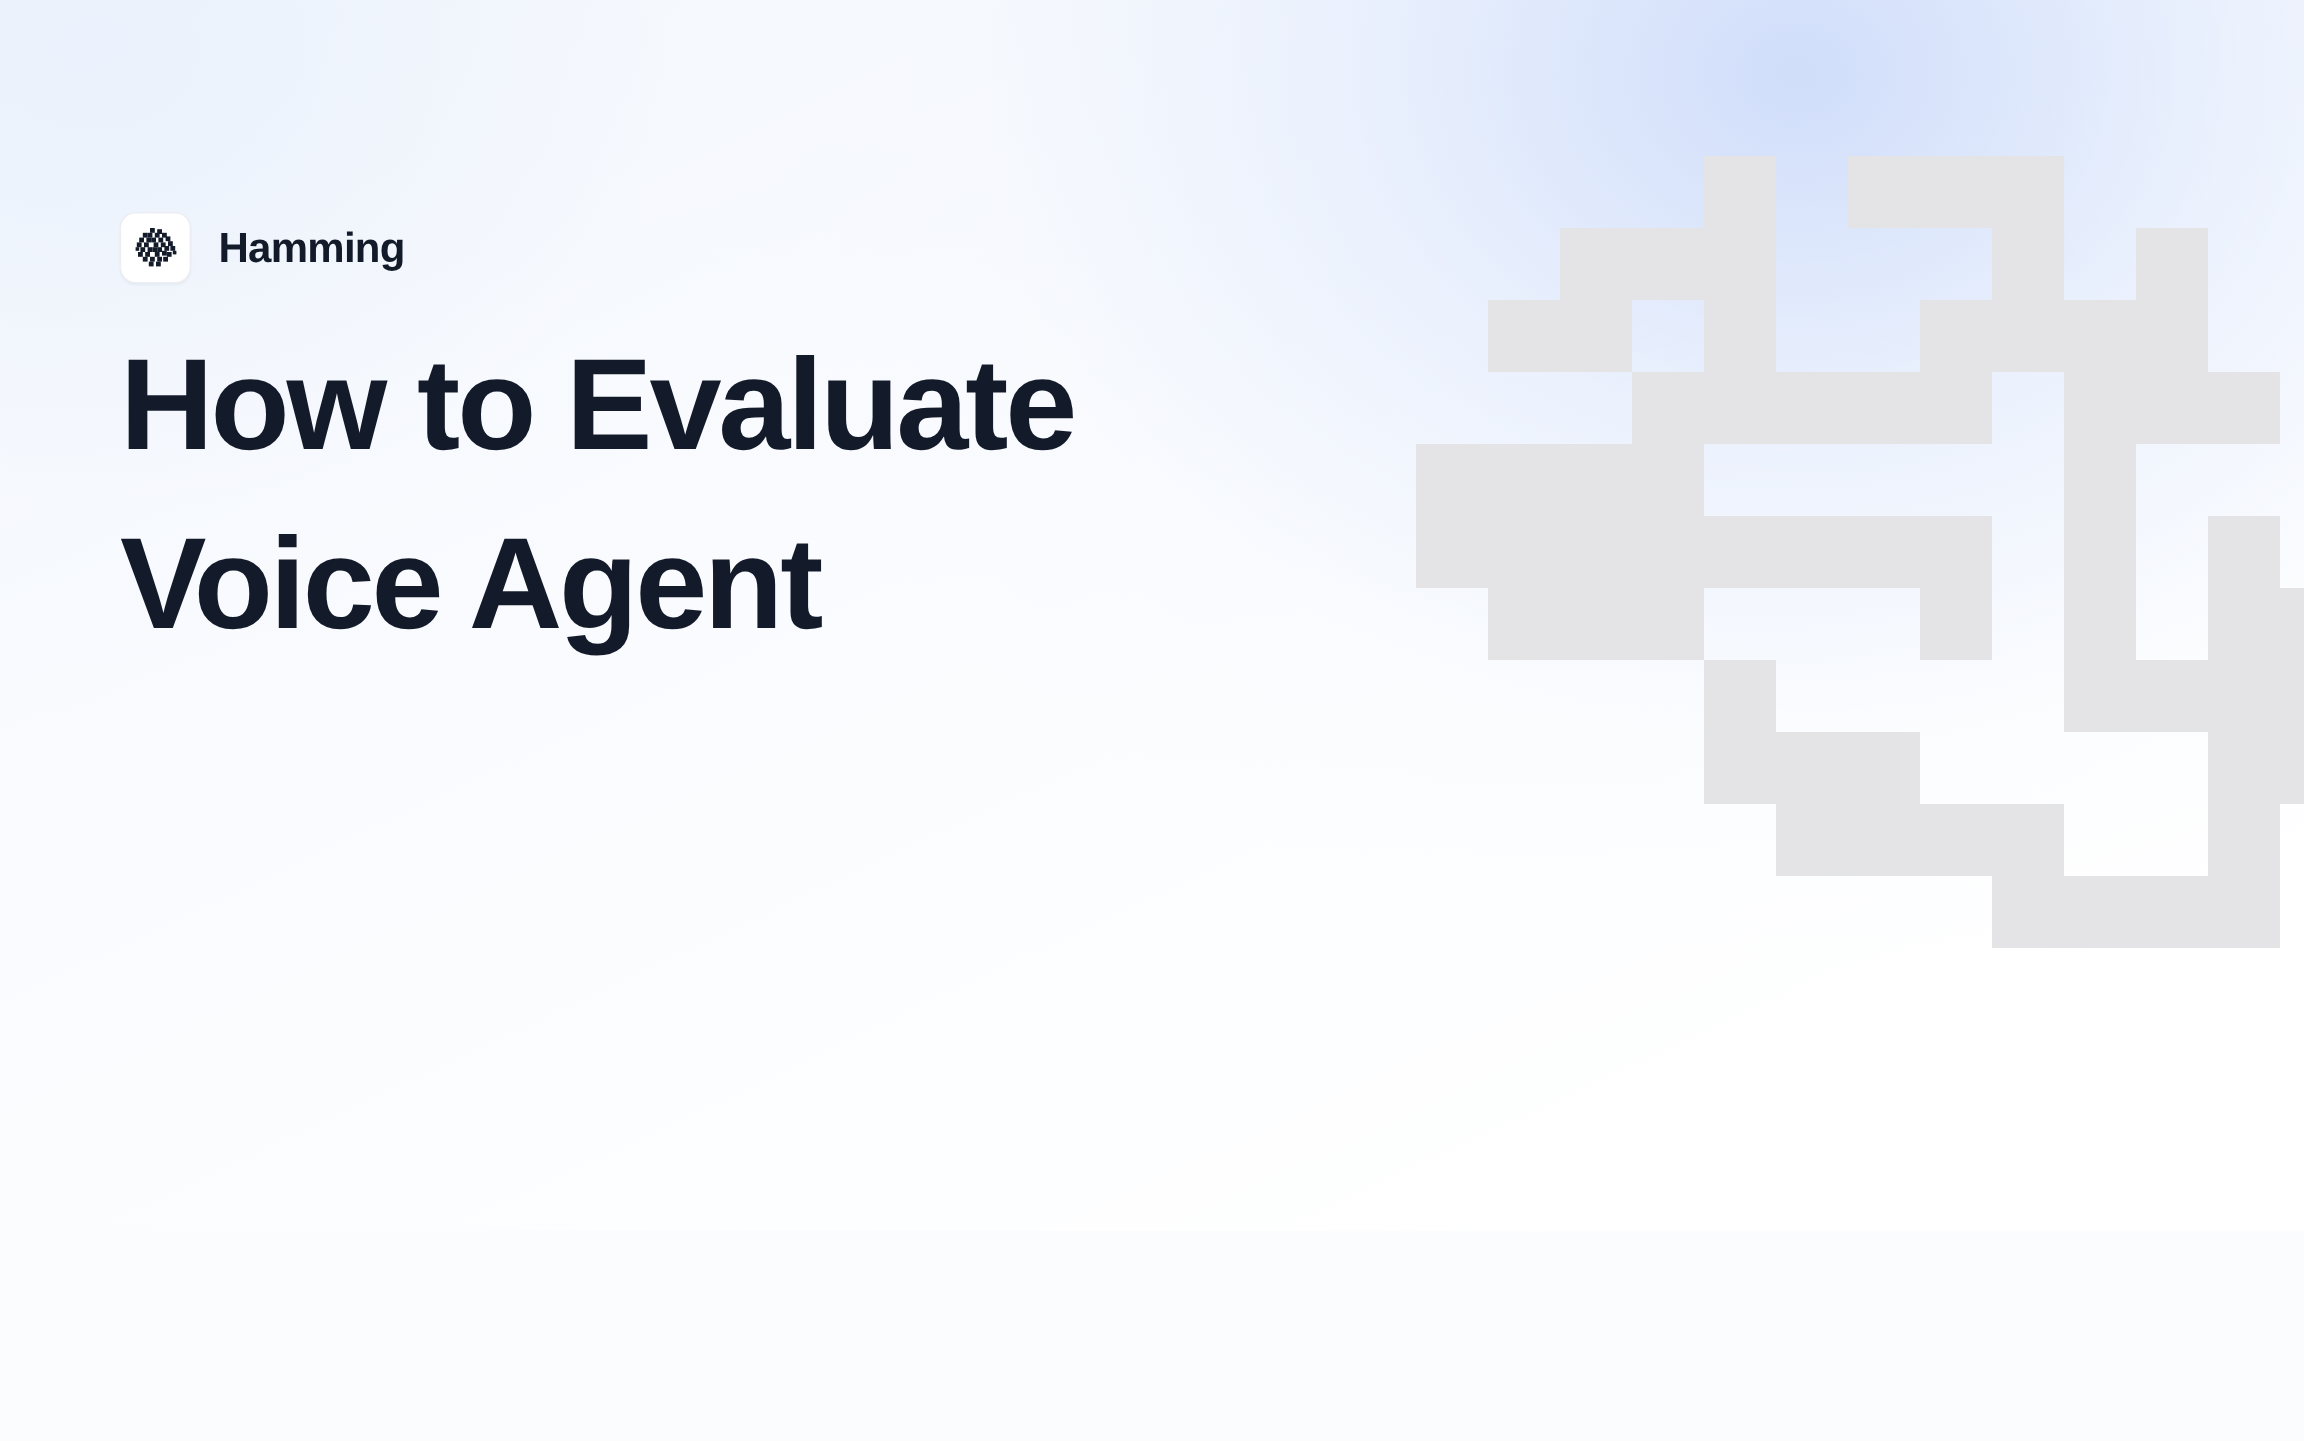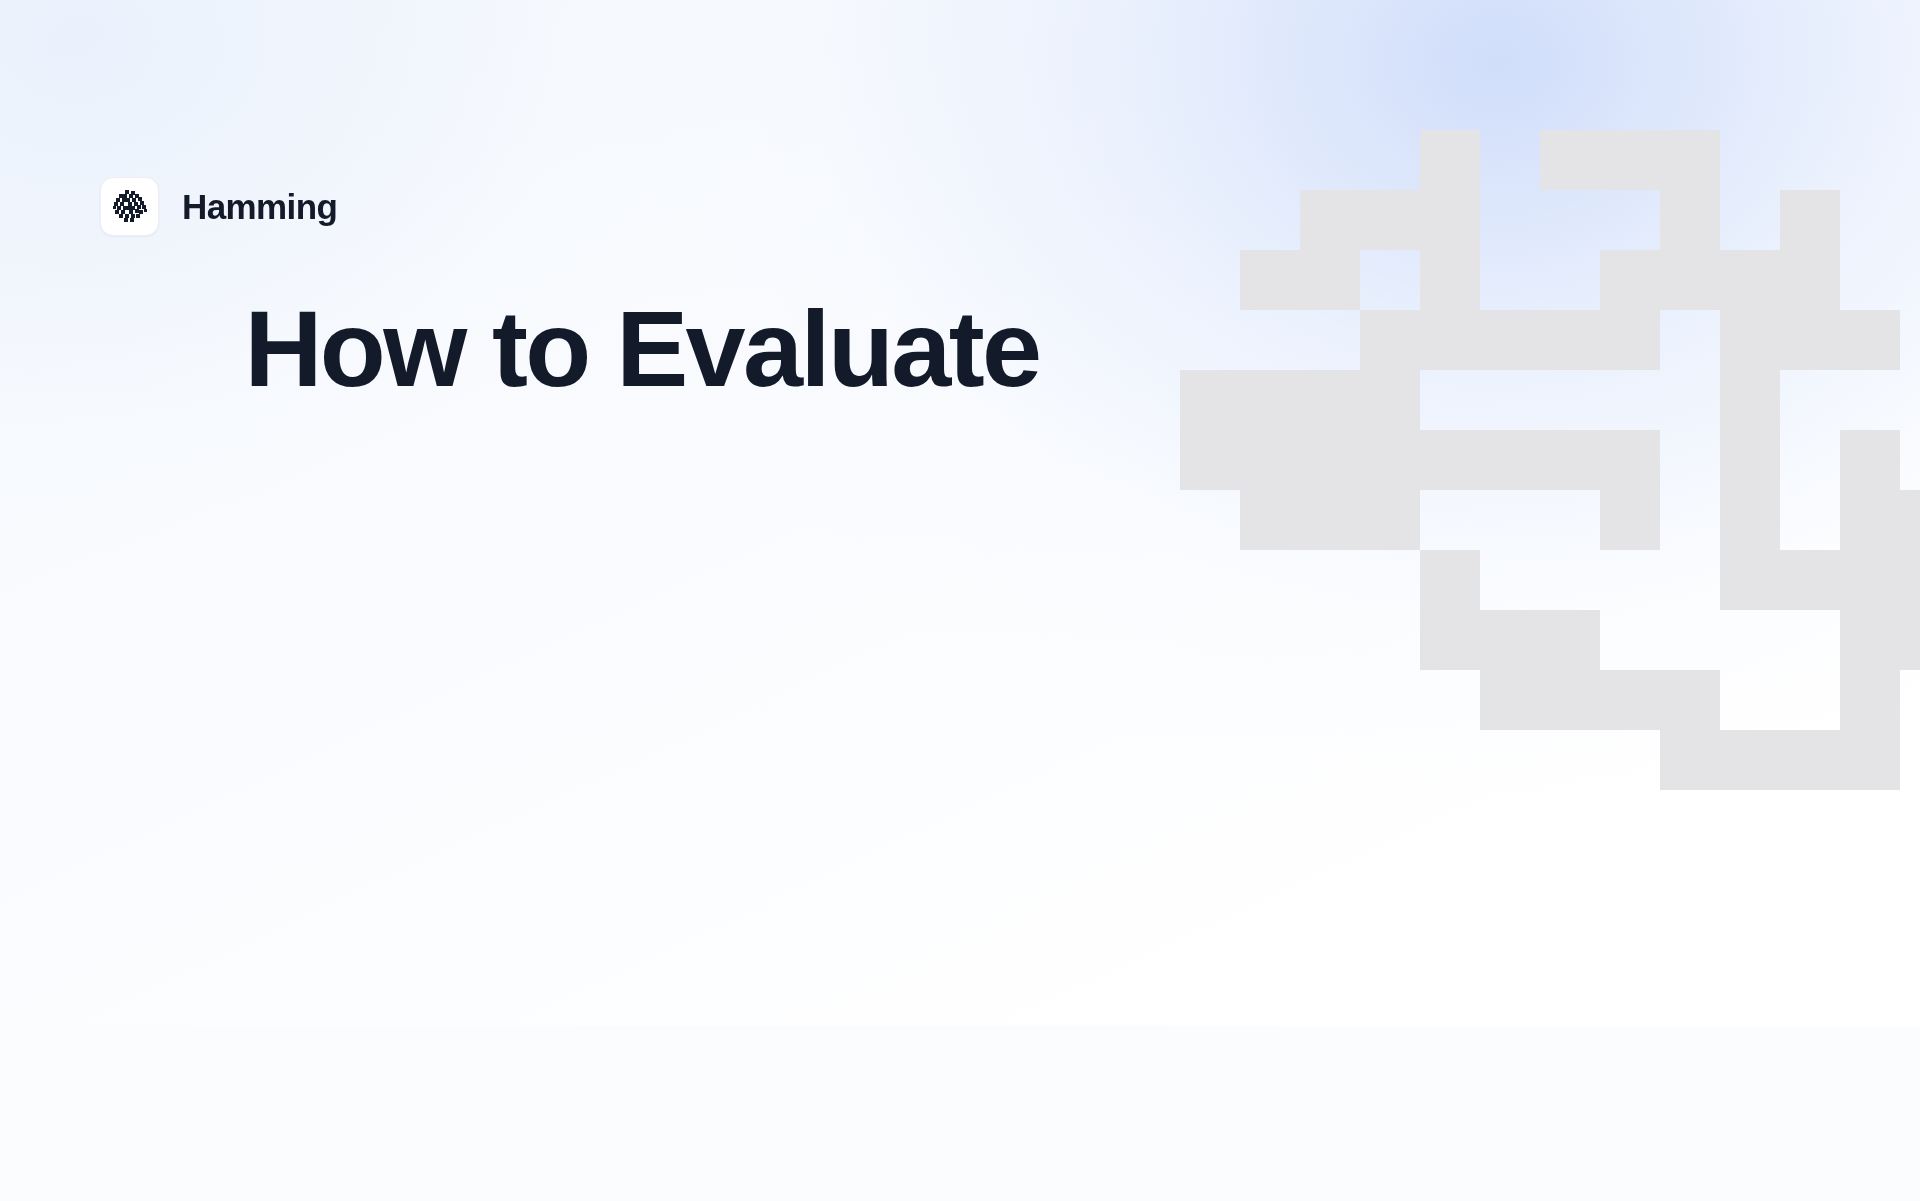--- a/index.html
+++ b/index.html
@@ -16,21 +16,20 @@
 
   .canvas {
     position: relative;
     width: 1920px;
     height: 1026px;
     overflow: hidden;
     background:
       radial-gradient(ellipse 1100px 900px at 78% 6%, rgba(206,220,250,0.95) 0%, rgba(223,233,252,0.55) 34%, rgba(243,247,253,0.18) 62%, rgba(250,252,254,0) 82%),
       radial-gradient(ellipse 900px 700px at 4% 4%, rgba(232,240,252,0.85) 0%, rgba(246,249,253,0.25) 55%, rgba(252,253,255,0) 80%),
       linear-gradient(155deg, #f3f7fd 0%, #f8fafe 30%, #fcfdff 58%, #ffffff 85%);
-    text-align: center;
   }
 
   
   .maze-deco {
     position: absolute;
     left: 1180px;
     top: 130px;
     width: 760px;
     height: 940px;
     pointer-events: none;
@@ -70,21 +69,21 @@
     line-height: 1;
     white-space: nowrap;
   }
 
   
   .headline {
     position: absolute;
     left: 100px;
     top: 262px;
     width: 1060px;
-    margin: 12px;
+    margin: 0;
     font-size: 108px;
     font-weight: 700;
     line-height: 1.38;
     letter-spacing: -2.6px;
     color: #131a2a;
   }
   .headline .ln { display: block; }
 </style>
 </head>
 <body>
@@ -164,15 +163,16 @@
           <rect x="2" y="18" width="3" height="3"></rect>
           <rect x="33" y="21" width="3" height="3"></rect>
         </g>
       </svg>
     </div>
     <div class="brand-name">Hamming</div>
   </div>
 
   <h1 class="headline">
     <span class="ln">How to Evaluate</span>
+    <span class="ln">Voice Agent</span>
   </h1>
 
 </div>
 
 </body></html>

